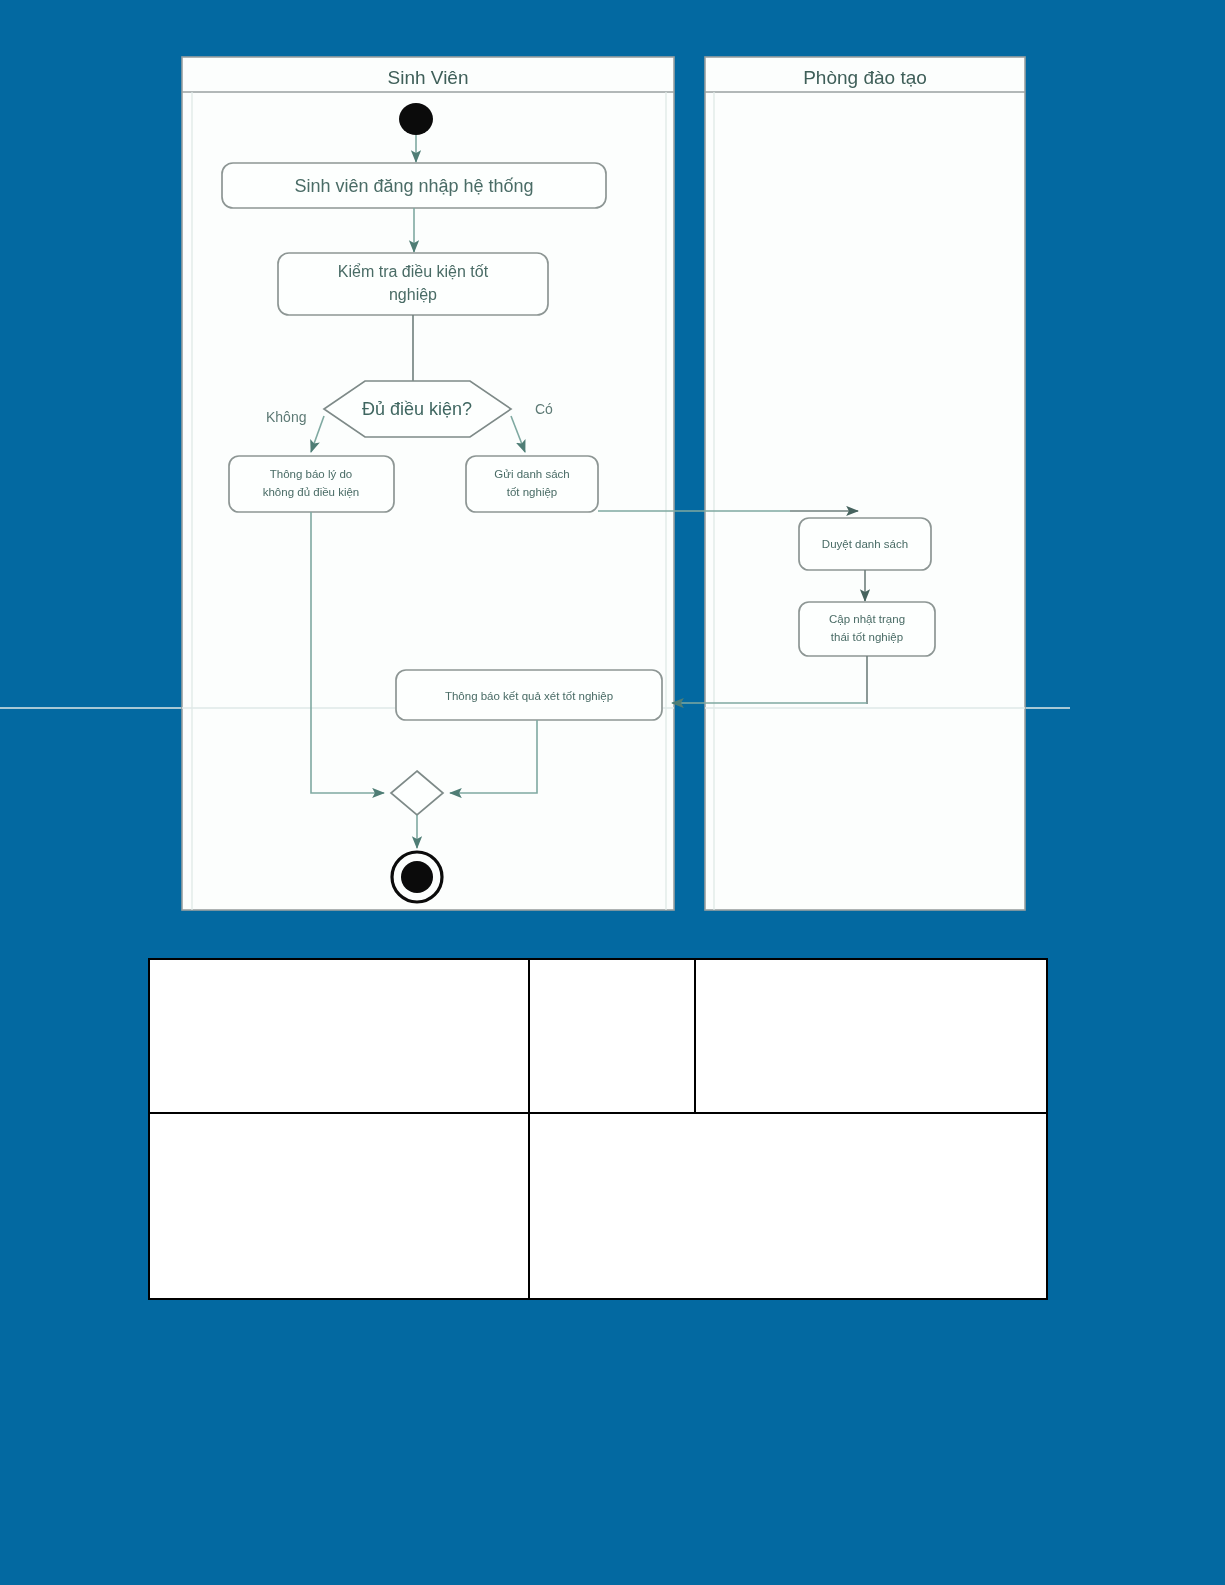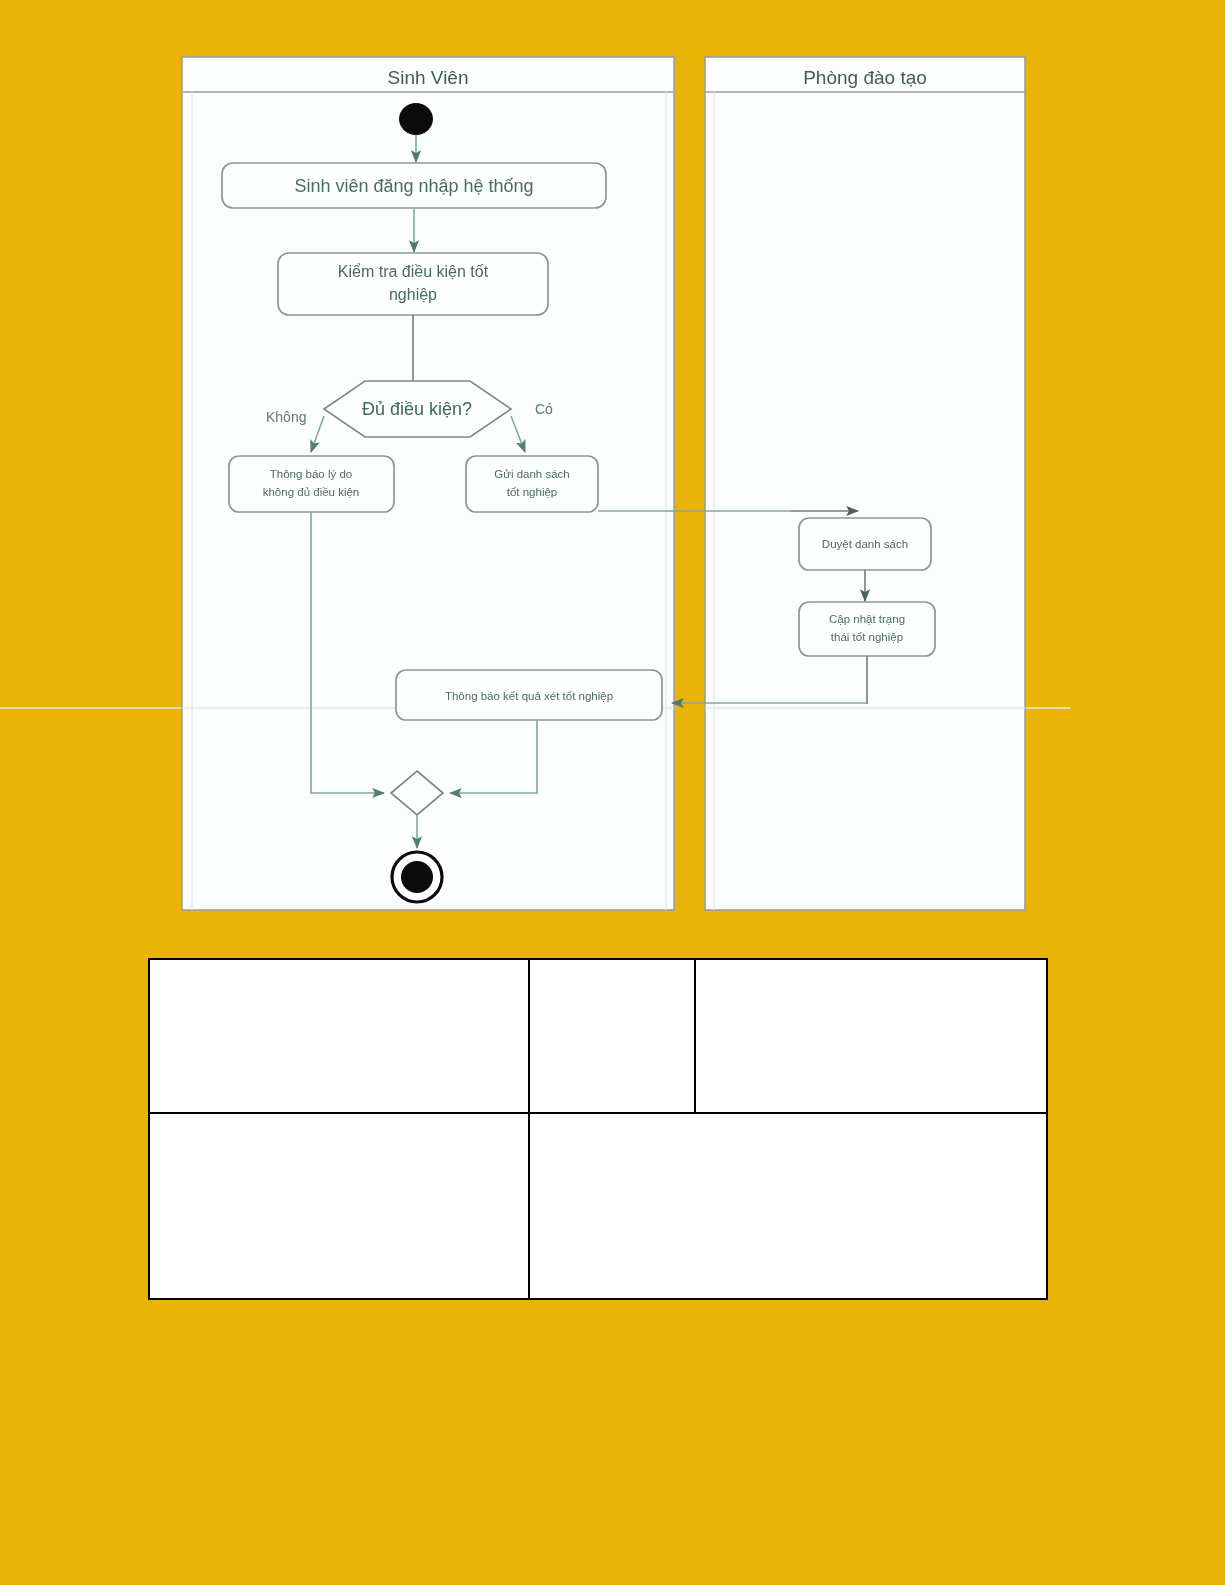--- a/index.html
+++ b/index.html
@@ -11,21 +11,21 @@
     width: 1225px;
     height: 1585px;
     font-family: "Liberation Sans", sans-serif;
     position: relative;
     overflow: hidden;
   }
   #page {
     position: relative;
     width: 1225px;
     height: 1585px;
-    background: #eab308;
+    background: #0369a1;
   }
   #diagram-area {
     position: absolute;
     left: 0;
     top: 0;
     width: 1225px;
     height: 940px;
   }
   svg.diagram {
     display: block;

